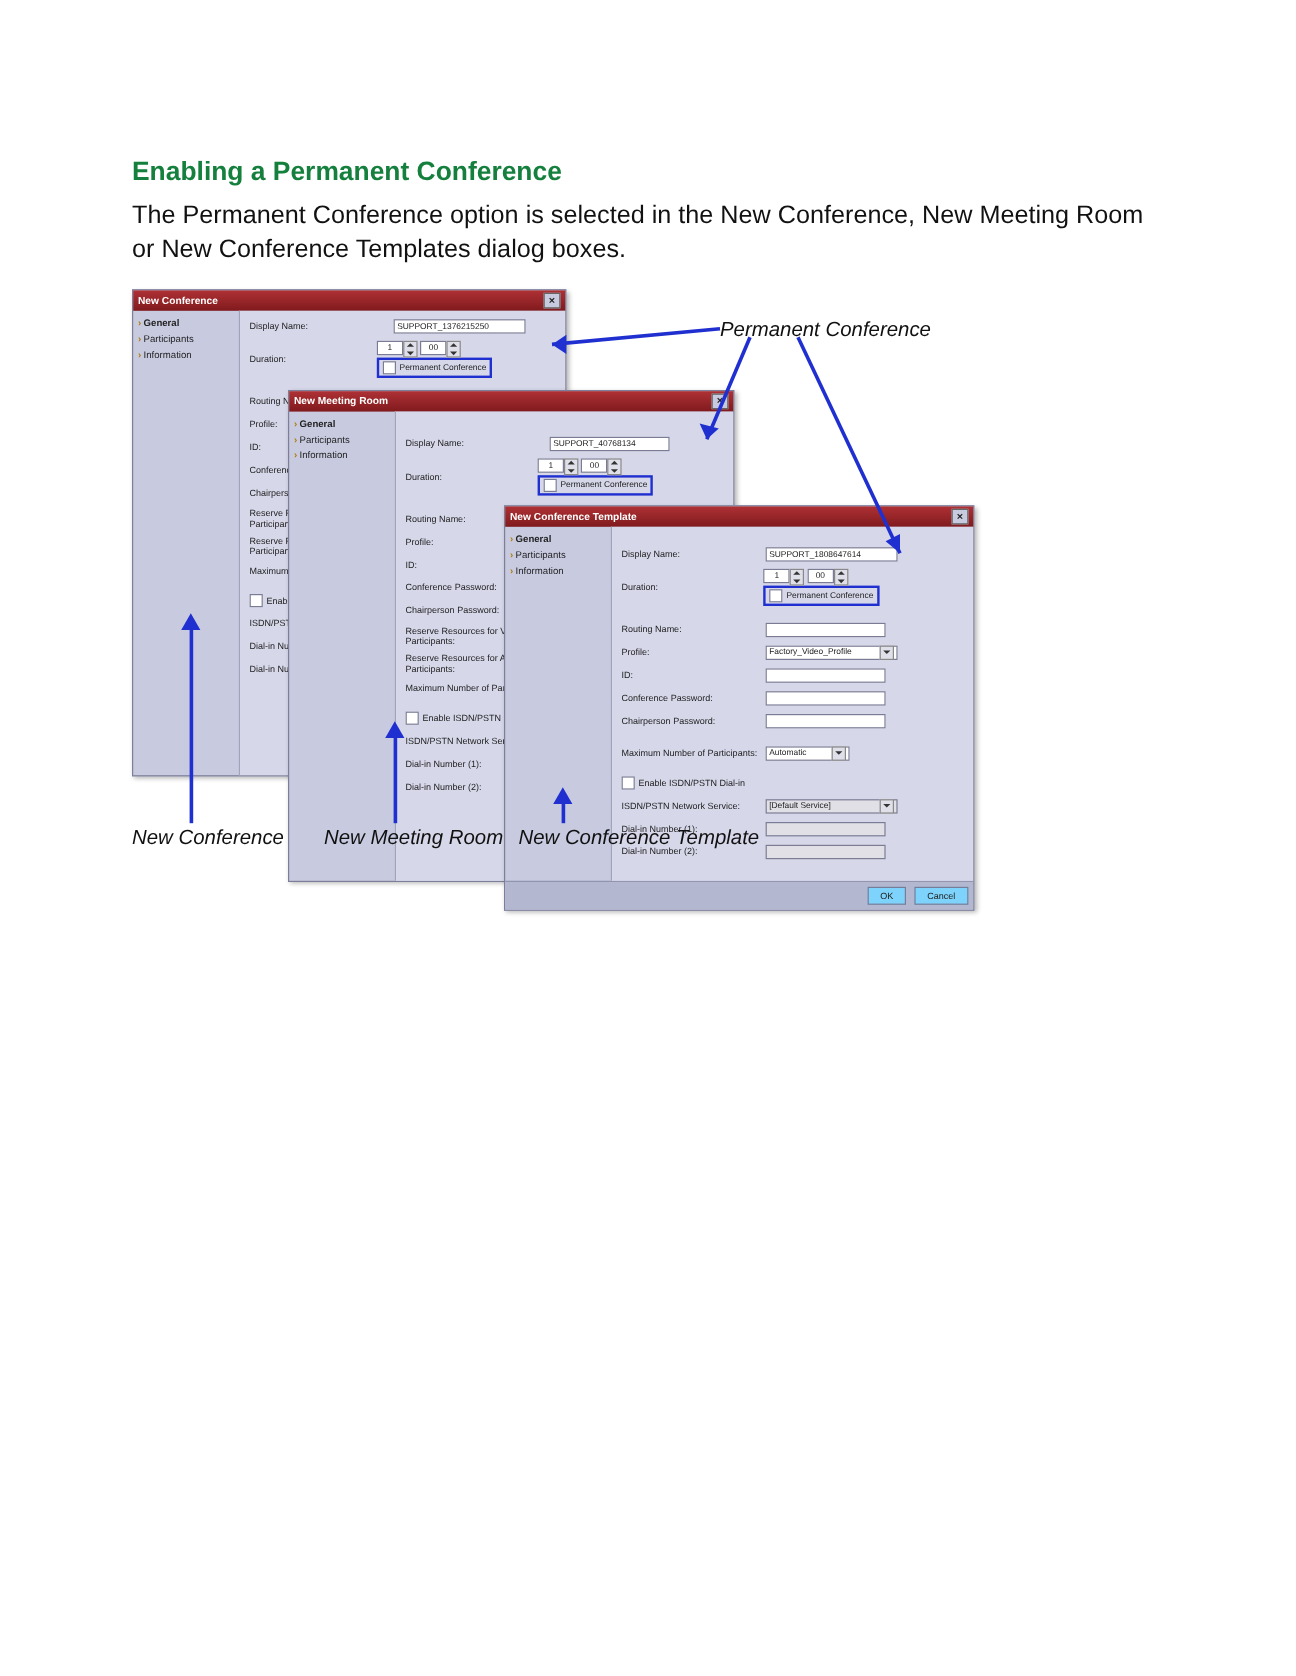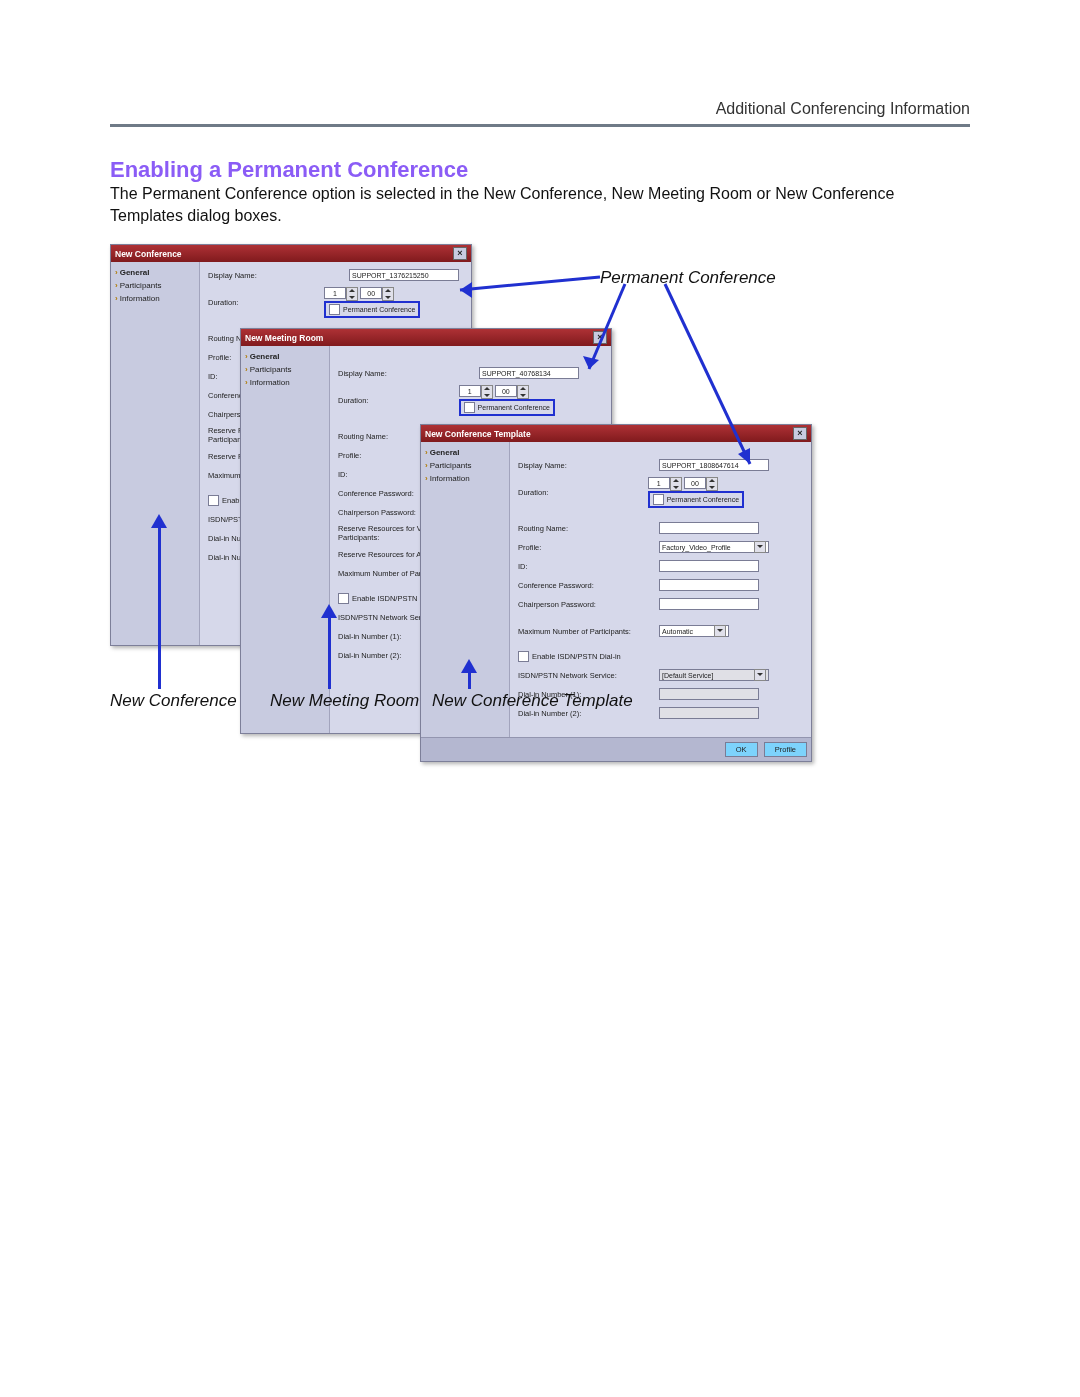--- a/index.html
+++ b/index.html
@@ -20,25 +20,25 @@
     text-align: right;
     font-size: 16px;
     color: #333;
     padding-bottom: 6px;
     border-bottom: 3px solid #6f7a87;
   }
   .section-title {
     font-size: 22px;
     font-weight: bold;
     margin-top: 30px;
-    margin-bottom: 0;
-    color: #8b5cf6;
+    margin-bottom: 10px;
+    color: #15803d;
   }
   .body-text {
-    font-size: 16px;
+    font-size: 21px;
     color: #111;
     line-height: 1.35;
     margin-bottom: 18px;
   }
   .figure-area {
     position: relative;
     width: 700px;
     height: 470px;
     margin-left: 0;
   }
@@ -93,21 +93,21 @@
     padding: 6px 8px 6px 8px;
     position: relative;
   }
   .form-row {
     display: flex;
     align-items: center;
     margin-bottom: 5px;
     min-height: 14px;
   }
   .form-row .lbl {
-    width: 141px;
+    width: 120px;
     font-size: 7.5px;
   }
   .txt {
     background: #fff;
     border: 1px solid #7a7c95;
     height: 12px;
     width: 100px;
     font-size: 7px;
     padding: 0 2px;
     box-sizing: border-box;
@@ -221,21 +221,20 @@
     display: flex;
     justify-content: space-between;
     font-size: 15px;
     color: #333;
   }
 </style>
 </head>
 <body>
 
 <div class="page">
-  <div class="header-row">Additional Conferencing Information</div>
 
   <div class="section-title">Enabling a Permanent Conference</div>
   <div class="body-text">The Permanent Conference option is selected in the New Conference, New Meeting Room or New Conference Templates dialog boxes.</div>
 
   <div class="figure-area">
 
     <div class="dlg" style="left:0; top:0; width:360px;">
       <div class="titlebar">
         <span>New Conference</span>
         <span class="close-x">×</span>
@@ -468,21 +467,21 @@
             </div>
           <div class="form-row">
               <span class="lbl">Dial-in Number (2):</span>
               <span class="txt" style="background:#e0e0e6"></span>
             </div>
           <div style="height:6px"></div>
         </div>
       </div>
       <div class="btn-bar">
         <span class="btn">OK</span>
-        <span class="btn">Profile</span>
+        <span class="btn">Cancel</span>
       </div>
     </div>
 
     <div class="arrow-label" style="left:490px; top:24px;">Permanent Conference</div>
 
     <svg style="position:absolute; left:0; top:0; width:700px; height:470px; pointer-events:none">
       <line x1="490" y1="33" x2="350" y2="46" stroke="#2030d0" stroke-width="3"></line>
       <polygon points="350,46 362,38 362,54" fill="#2030d0"></polygon>
       <line x1="515" y1="40" x2="479" y2="125" stroke="#2030d0" stroke-width="3"></line>
       <polygon points="479,125 473,112 489,116" fill="#2030d0"></polygon>

